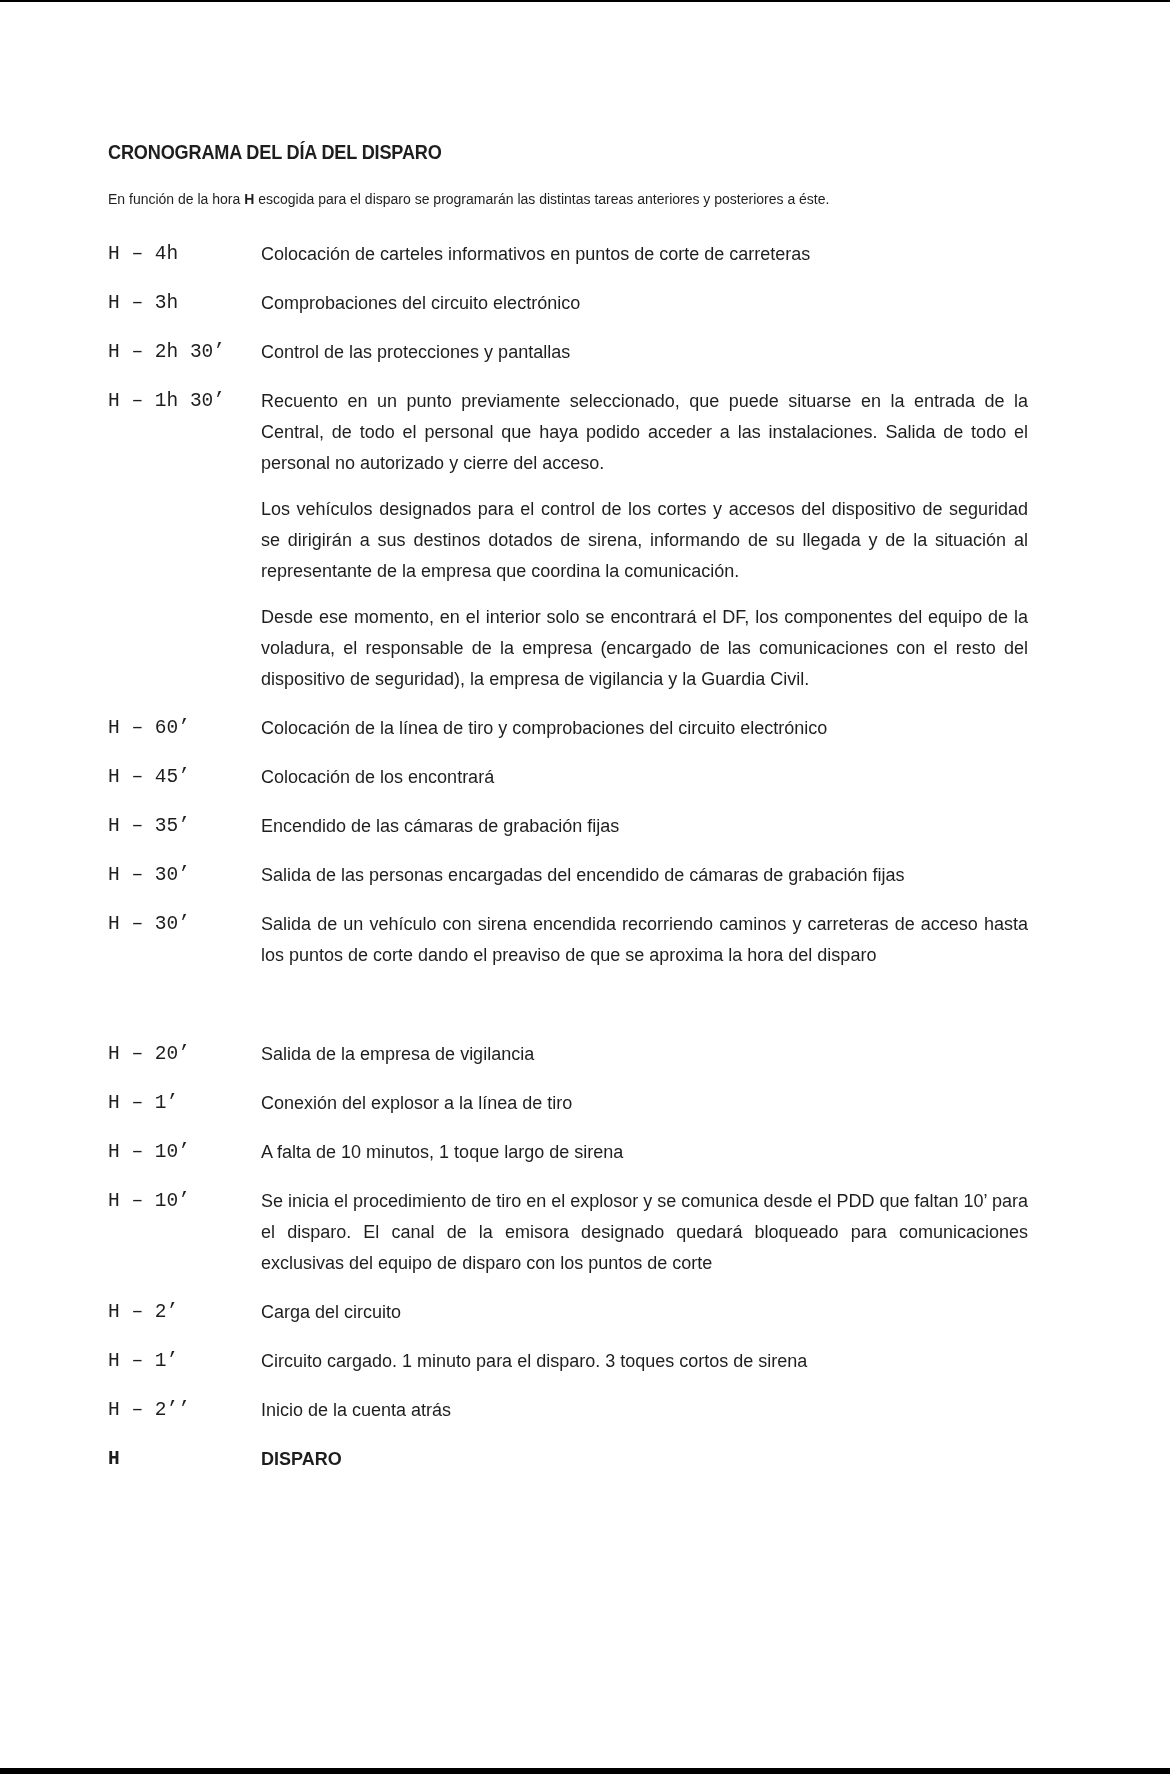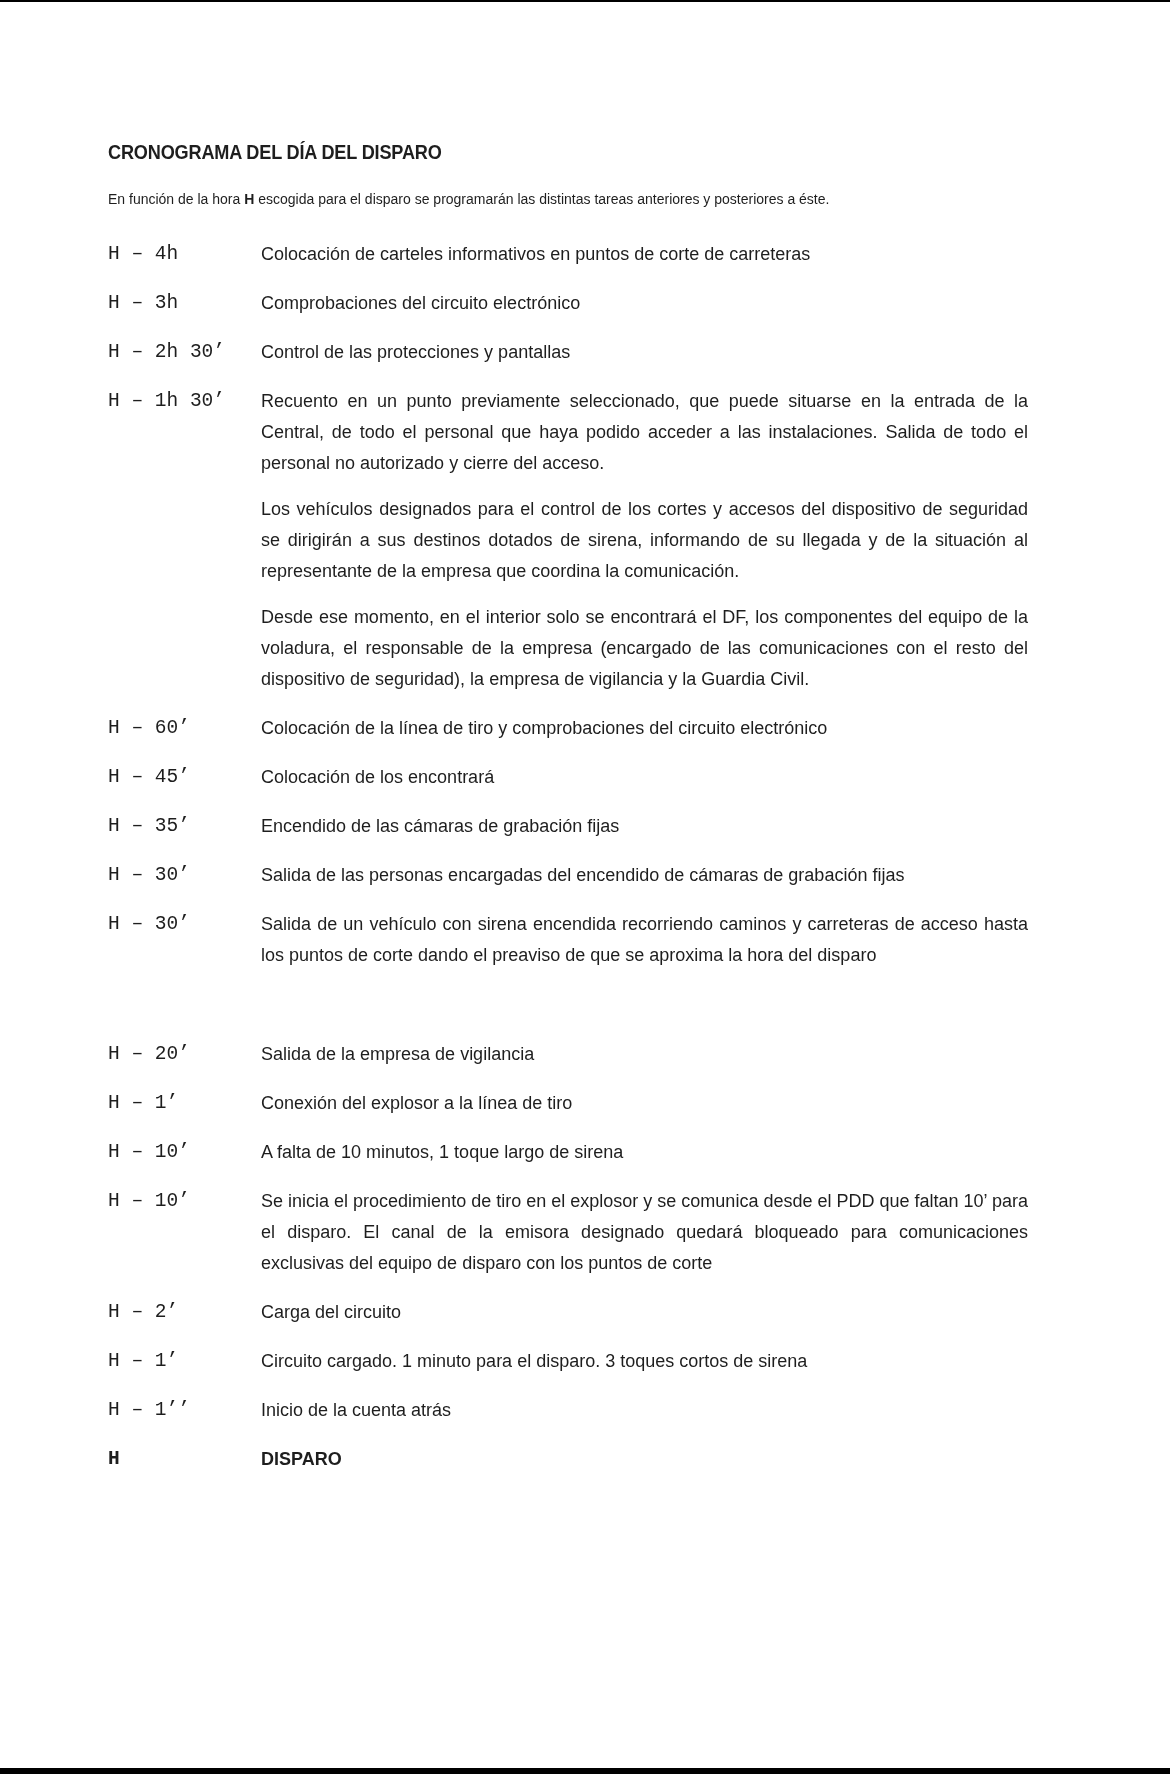--- a/index.html
+++ b/index.html
@@ -167,21 +167,21 @@
           <p>Carga del circuito</p>
         </div>
       </div>
       <div class="row">
         <div class="time">H – 1’</div>
         <div class="desc">
           <p>Circuito cargado. 1 minuto para el disparo. 3 toques cortos de sirena</p>
         </div>
       </div>
       <div class="row">
-        <div class="time">H – 1’’</div>
+        <div class="time">H – 2’’</div>
         <div class="desc">
           <p>Inicio de la cuenta atrás</p>
         </div>
       </div>
       <div class="row bold">
         <div class="time">H</div>
         <div class="desc">
           <p>DISPARO</p>
         </div>
       </div>

